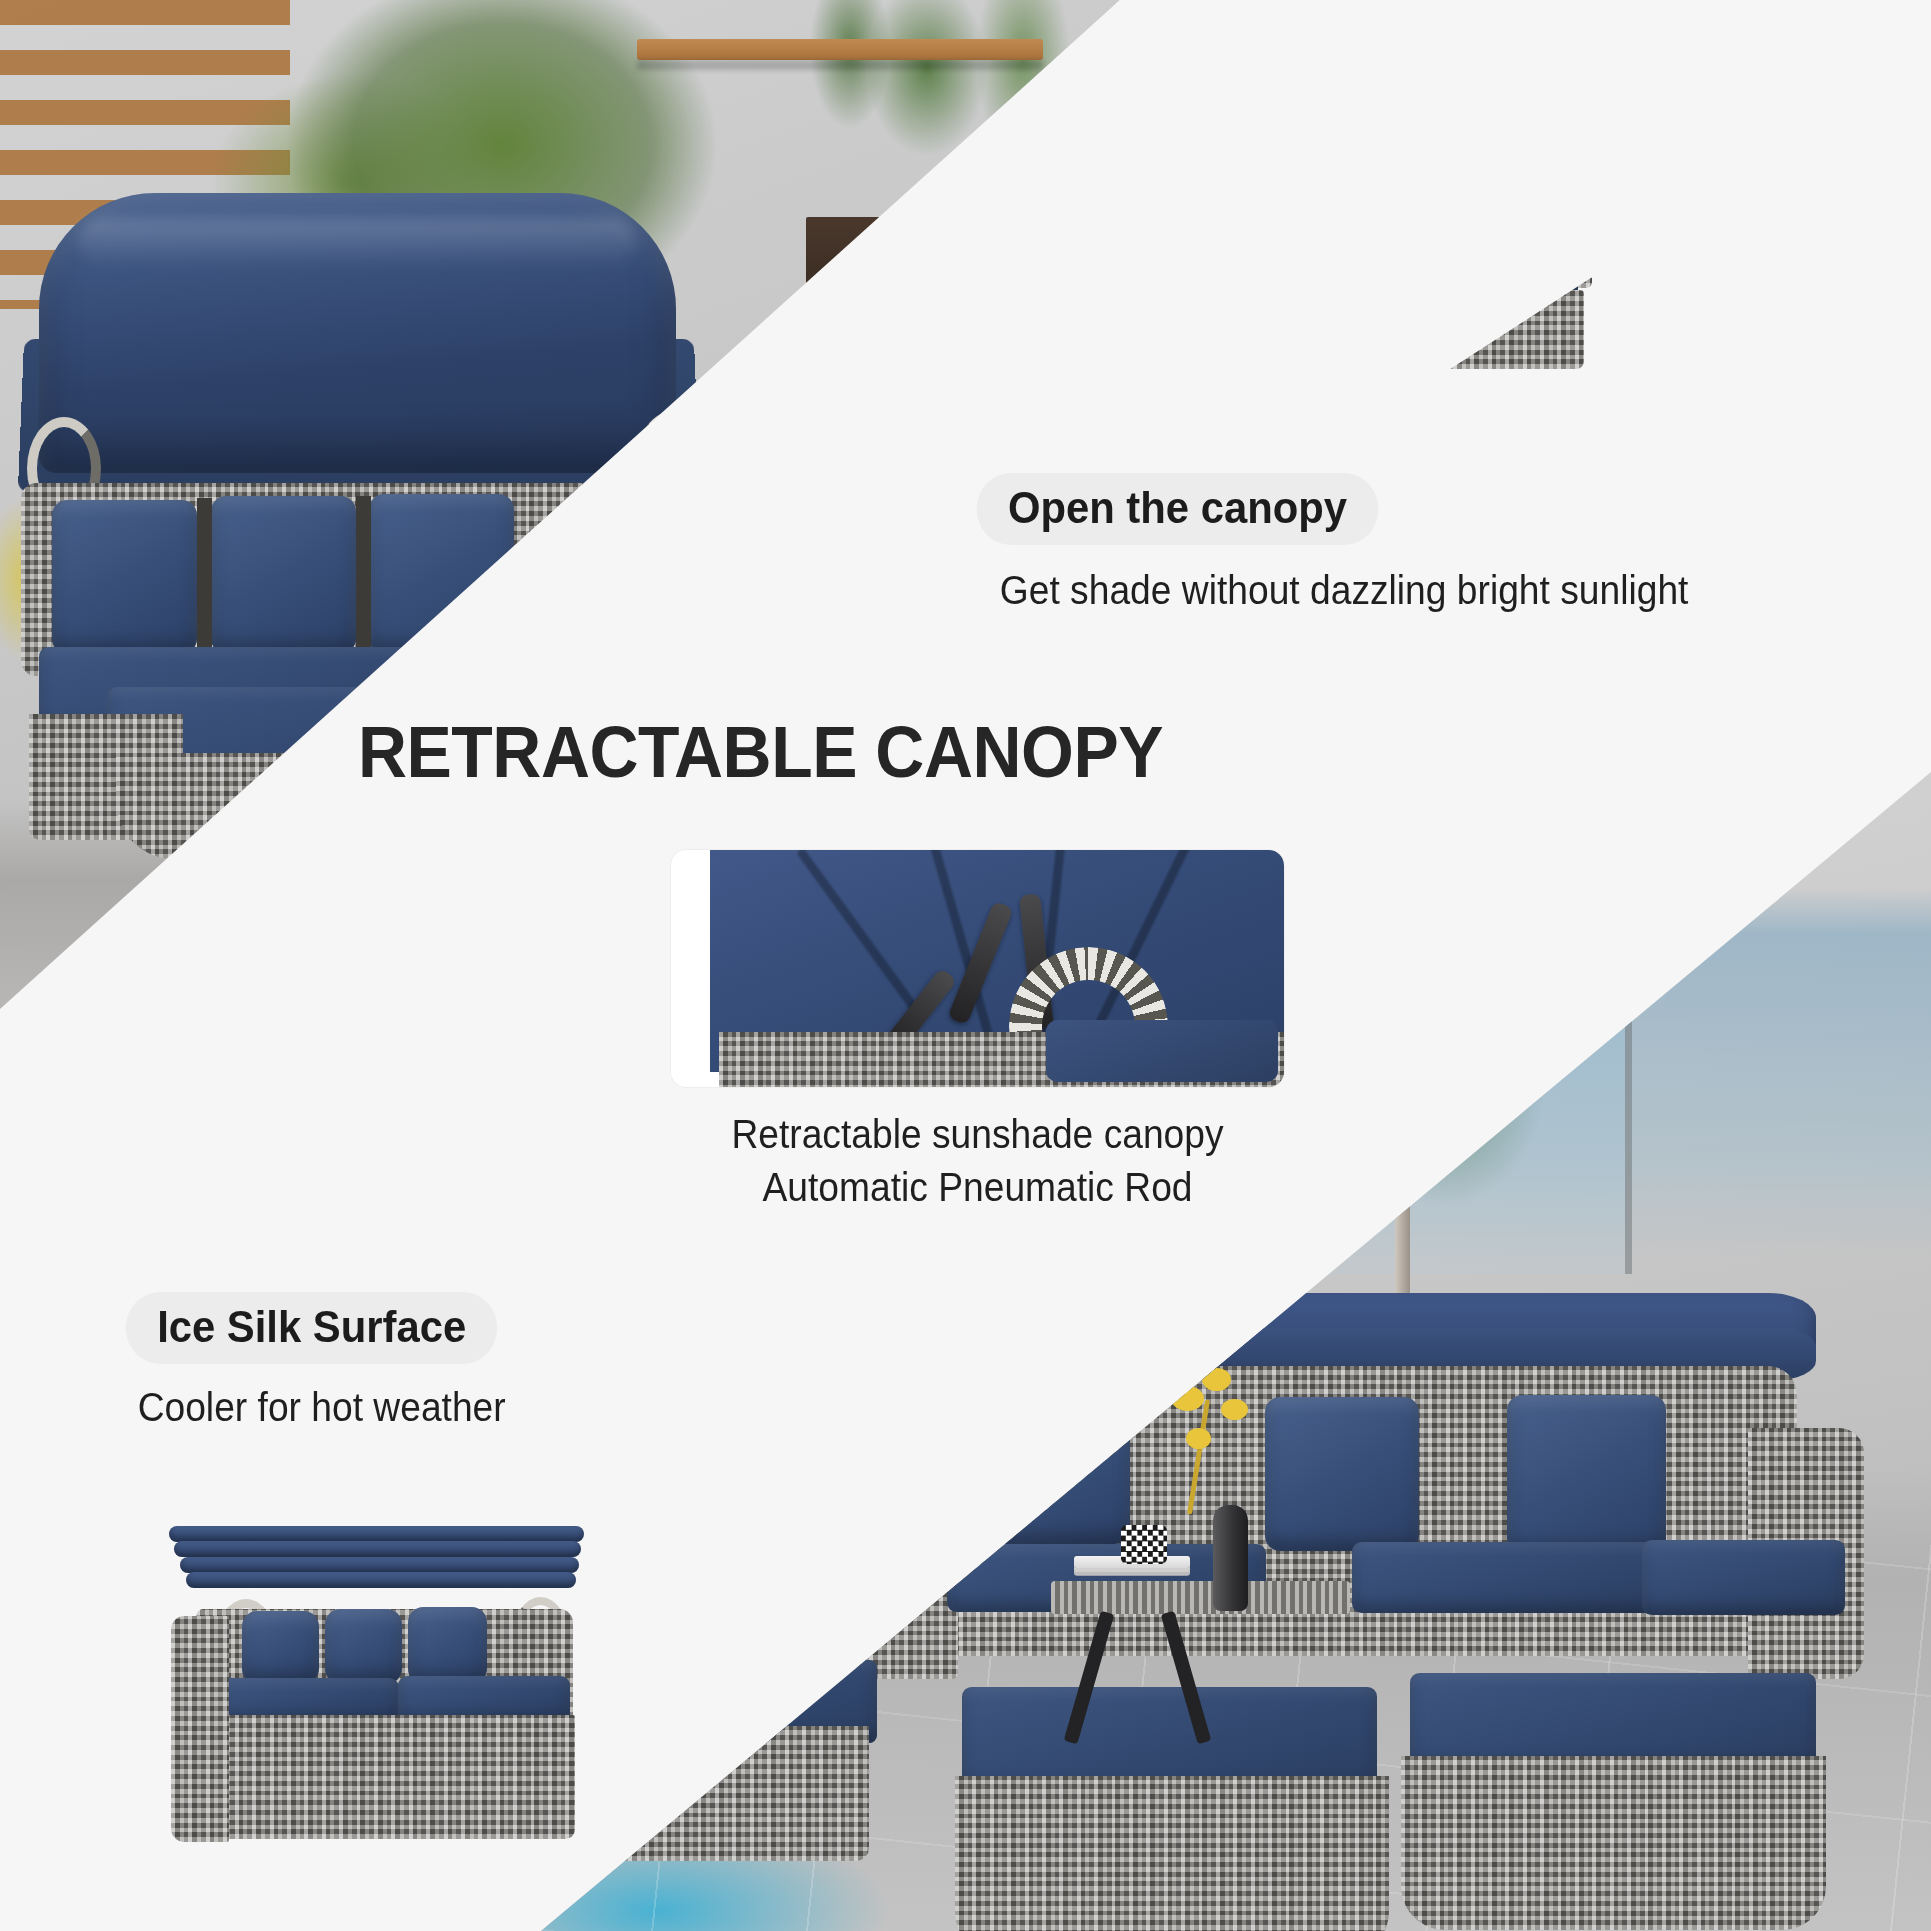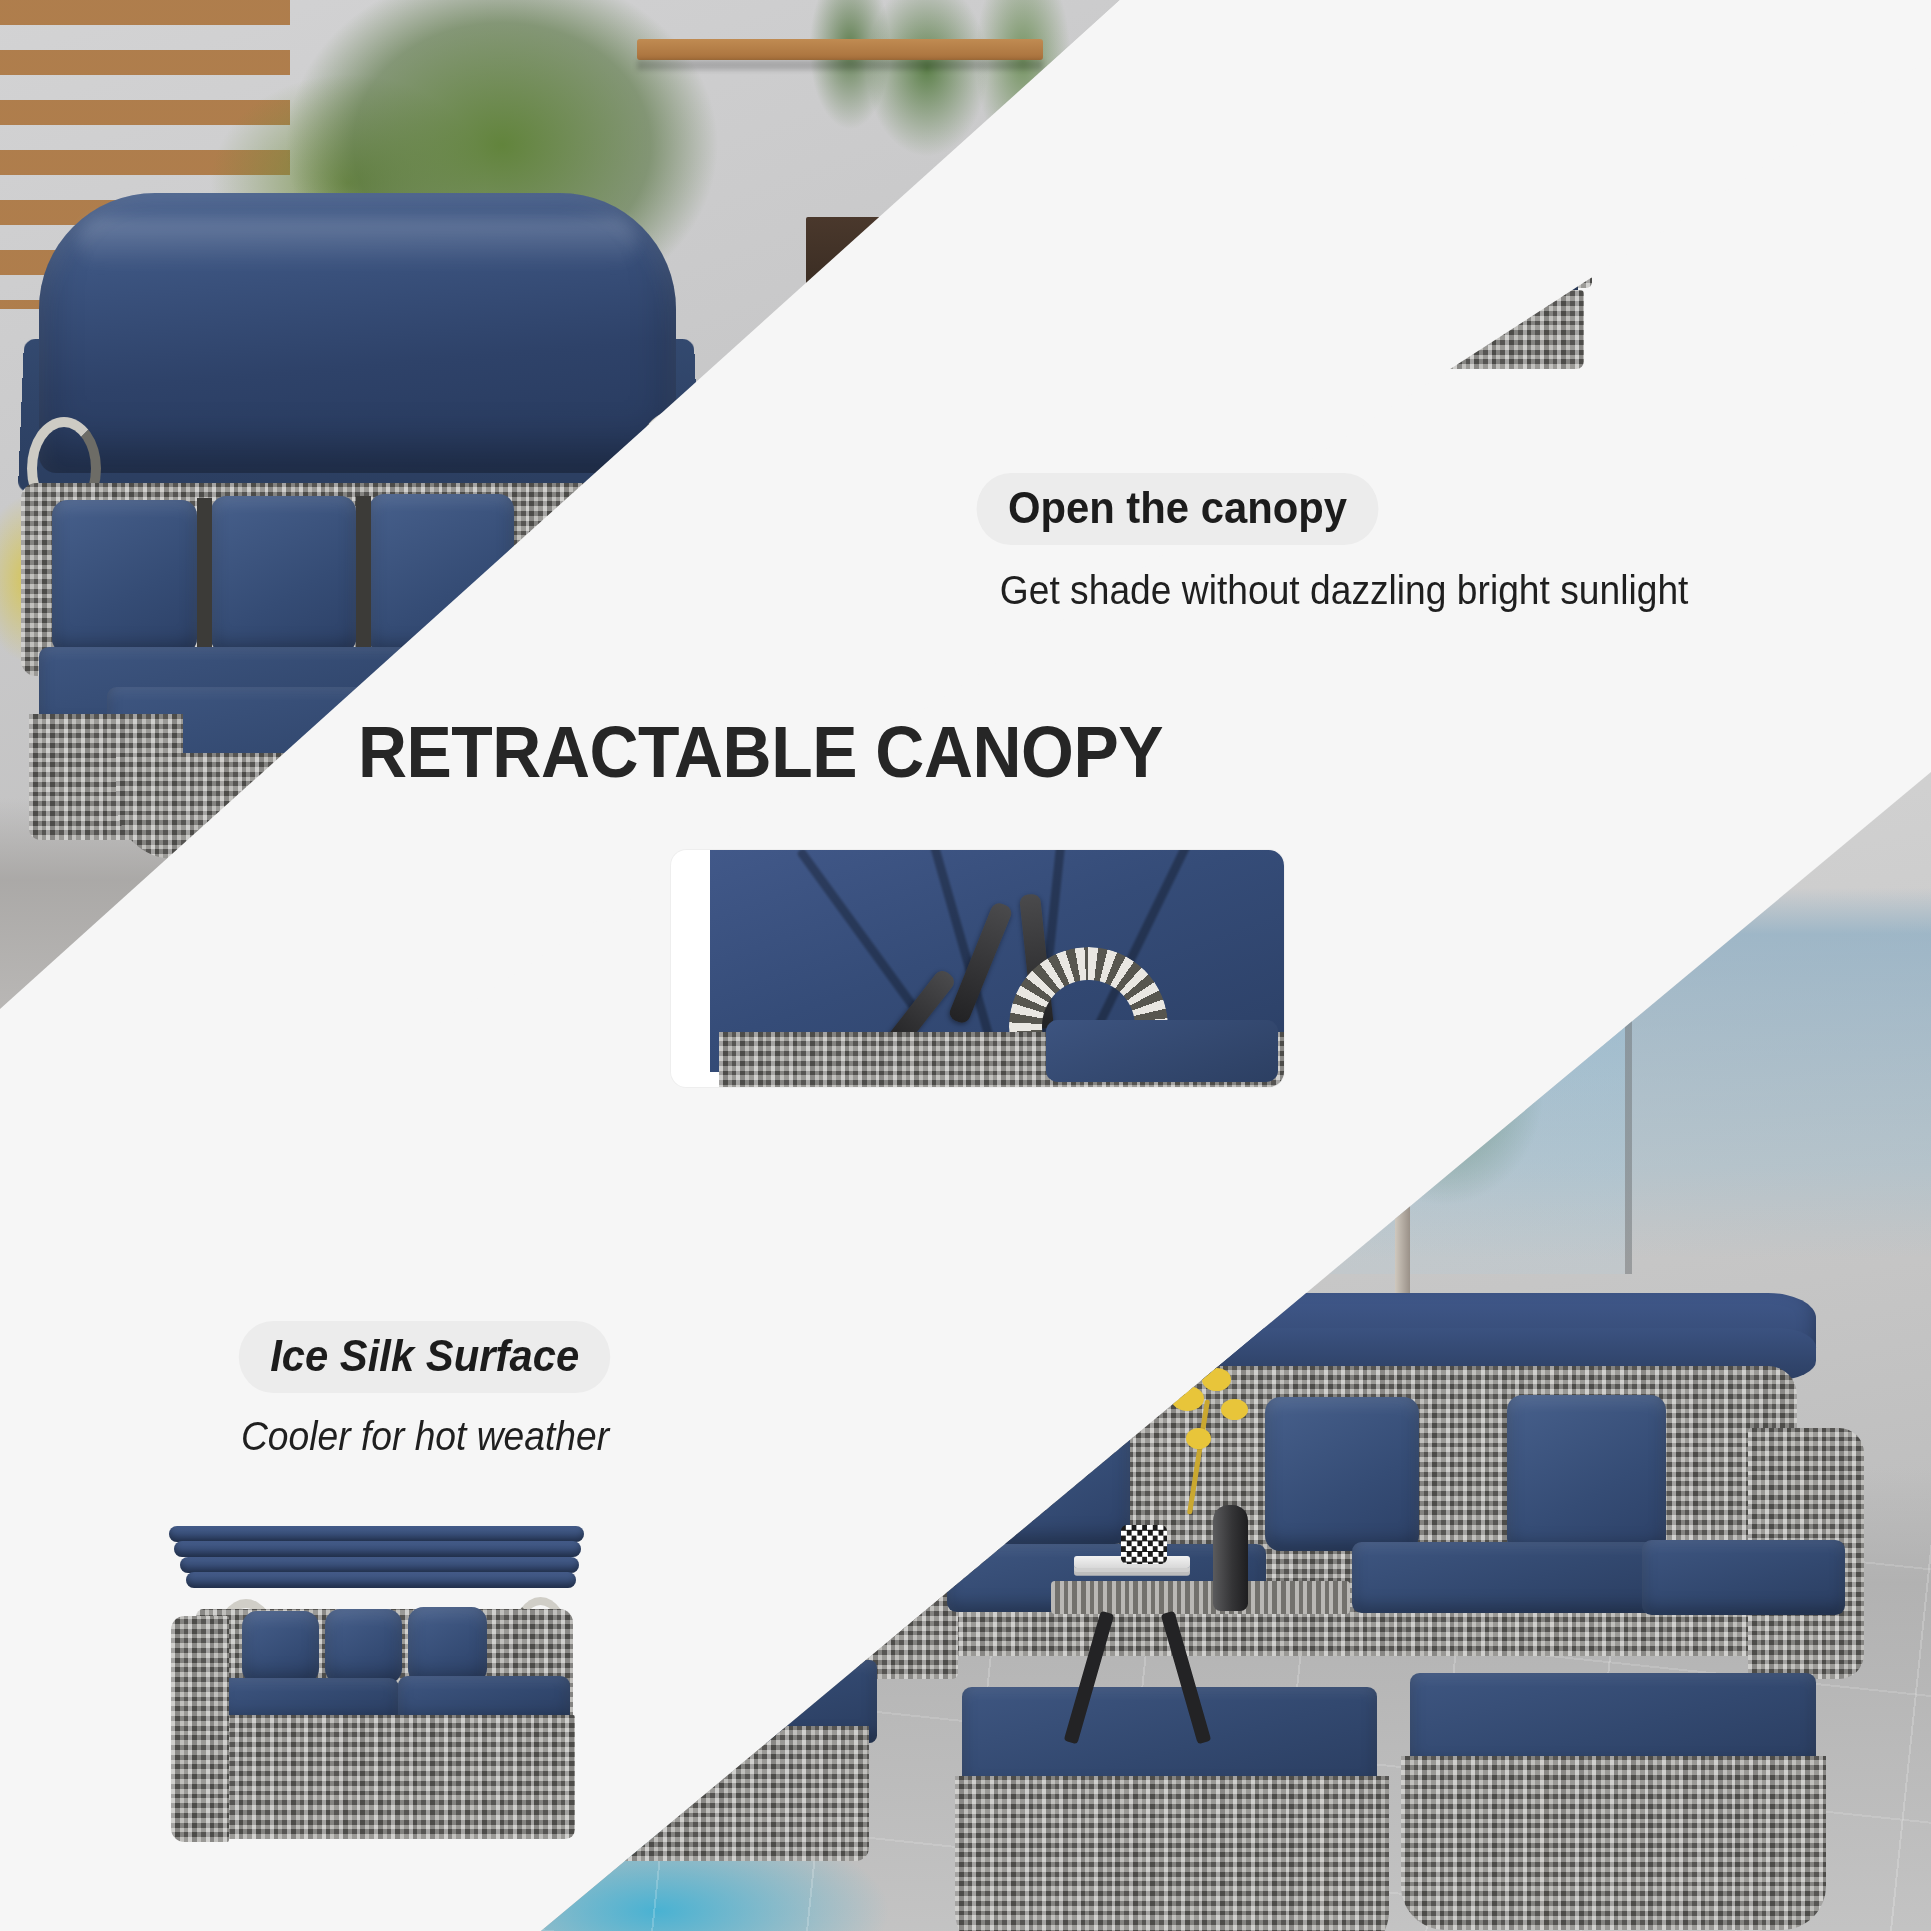--- a/index.html
+++ b/index.html
@@ -120,21 +120,21 @@
     transform:scaleX(.95);transform-origin:center;}
   .subline{font-size:40px;color:#1f1f1f;font-weight:400;line-height:1.22;
     transform:scaleX(.93);transform-origin:center;}
 
   #txt-open{position:absolute;left:966px;top:473px;width:966px;text-align:left;}
   #txt-open .subline{margin-top:21px;}
 
   #txt-center{position:absolute;left:671px;top:1108px;width:613px;text-align:center;}
   #txt-center .subline{line-height:1.32;}
 
-  #txt-ice{position:absolute;left:116px;top:1321px;width:618px;text-align:center;font-style:italic;}
+  #txt-ice{position:absolute;left:116px;top:1292px;width:618px;}
   #txt-ice .subline{margin-top:19.3px;}
 
   
   #photo-bl{left:159px;top:1516px;width:454px;height:357px;}
   #bl-stack{position:absolute;left:9.7px;top:9.7px;width:415px;height:75px;}
   .fold{position:absolute;left:0;width:100%;height:16.4px;
     background:linear-gradient(180deg,#455d8b,#2e4268);border-radius:11.6px;
     box-shadow:inset 0 -3.9px 6.8px rgba(0,0,0,.3);}
 
   
@@ -306,20 +306,24 @@
     <div id="ic-hoop"></div>
     <div class="wicker" id="ic-wick"></div>
     <div style="position:absolute;left:375px;top:170px;width:232px;height:62px;background:linear-gradient(160deg,#3d5480,#2c3f62);border-radius:11.6px;"></div>
   </div>
 
   <div id="txt-open">
     <div class="pill">Open the canopy</div>
     <div class="subline">Get shade without dazzling bright sunlight</div>
   </div>
 
+  <div id="txt-center">
+    <div class="subline">Retractable sunshade canopy</div>
+    <div class="subline">Automatic Pneumatic Rod</div>
+  </div>
 
   <div id="txt-ice">
     <div class="pill">Ice Silk Surface</div>
     <div class="subline">Cooler for hot weather</div>
   </div>
 
   <div class="photo" id="photo-bl">
     <div id="bl-stack">
       <div class="fold" style="top:0;"></div>
       <div class="fold" style="top:15.4px;left:5.8px;width:98%;"></div>

